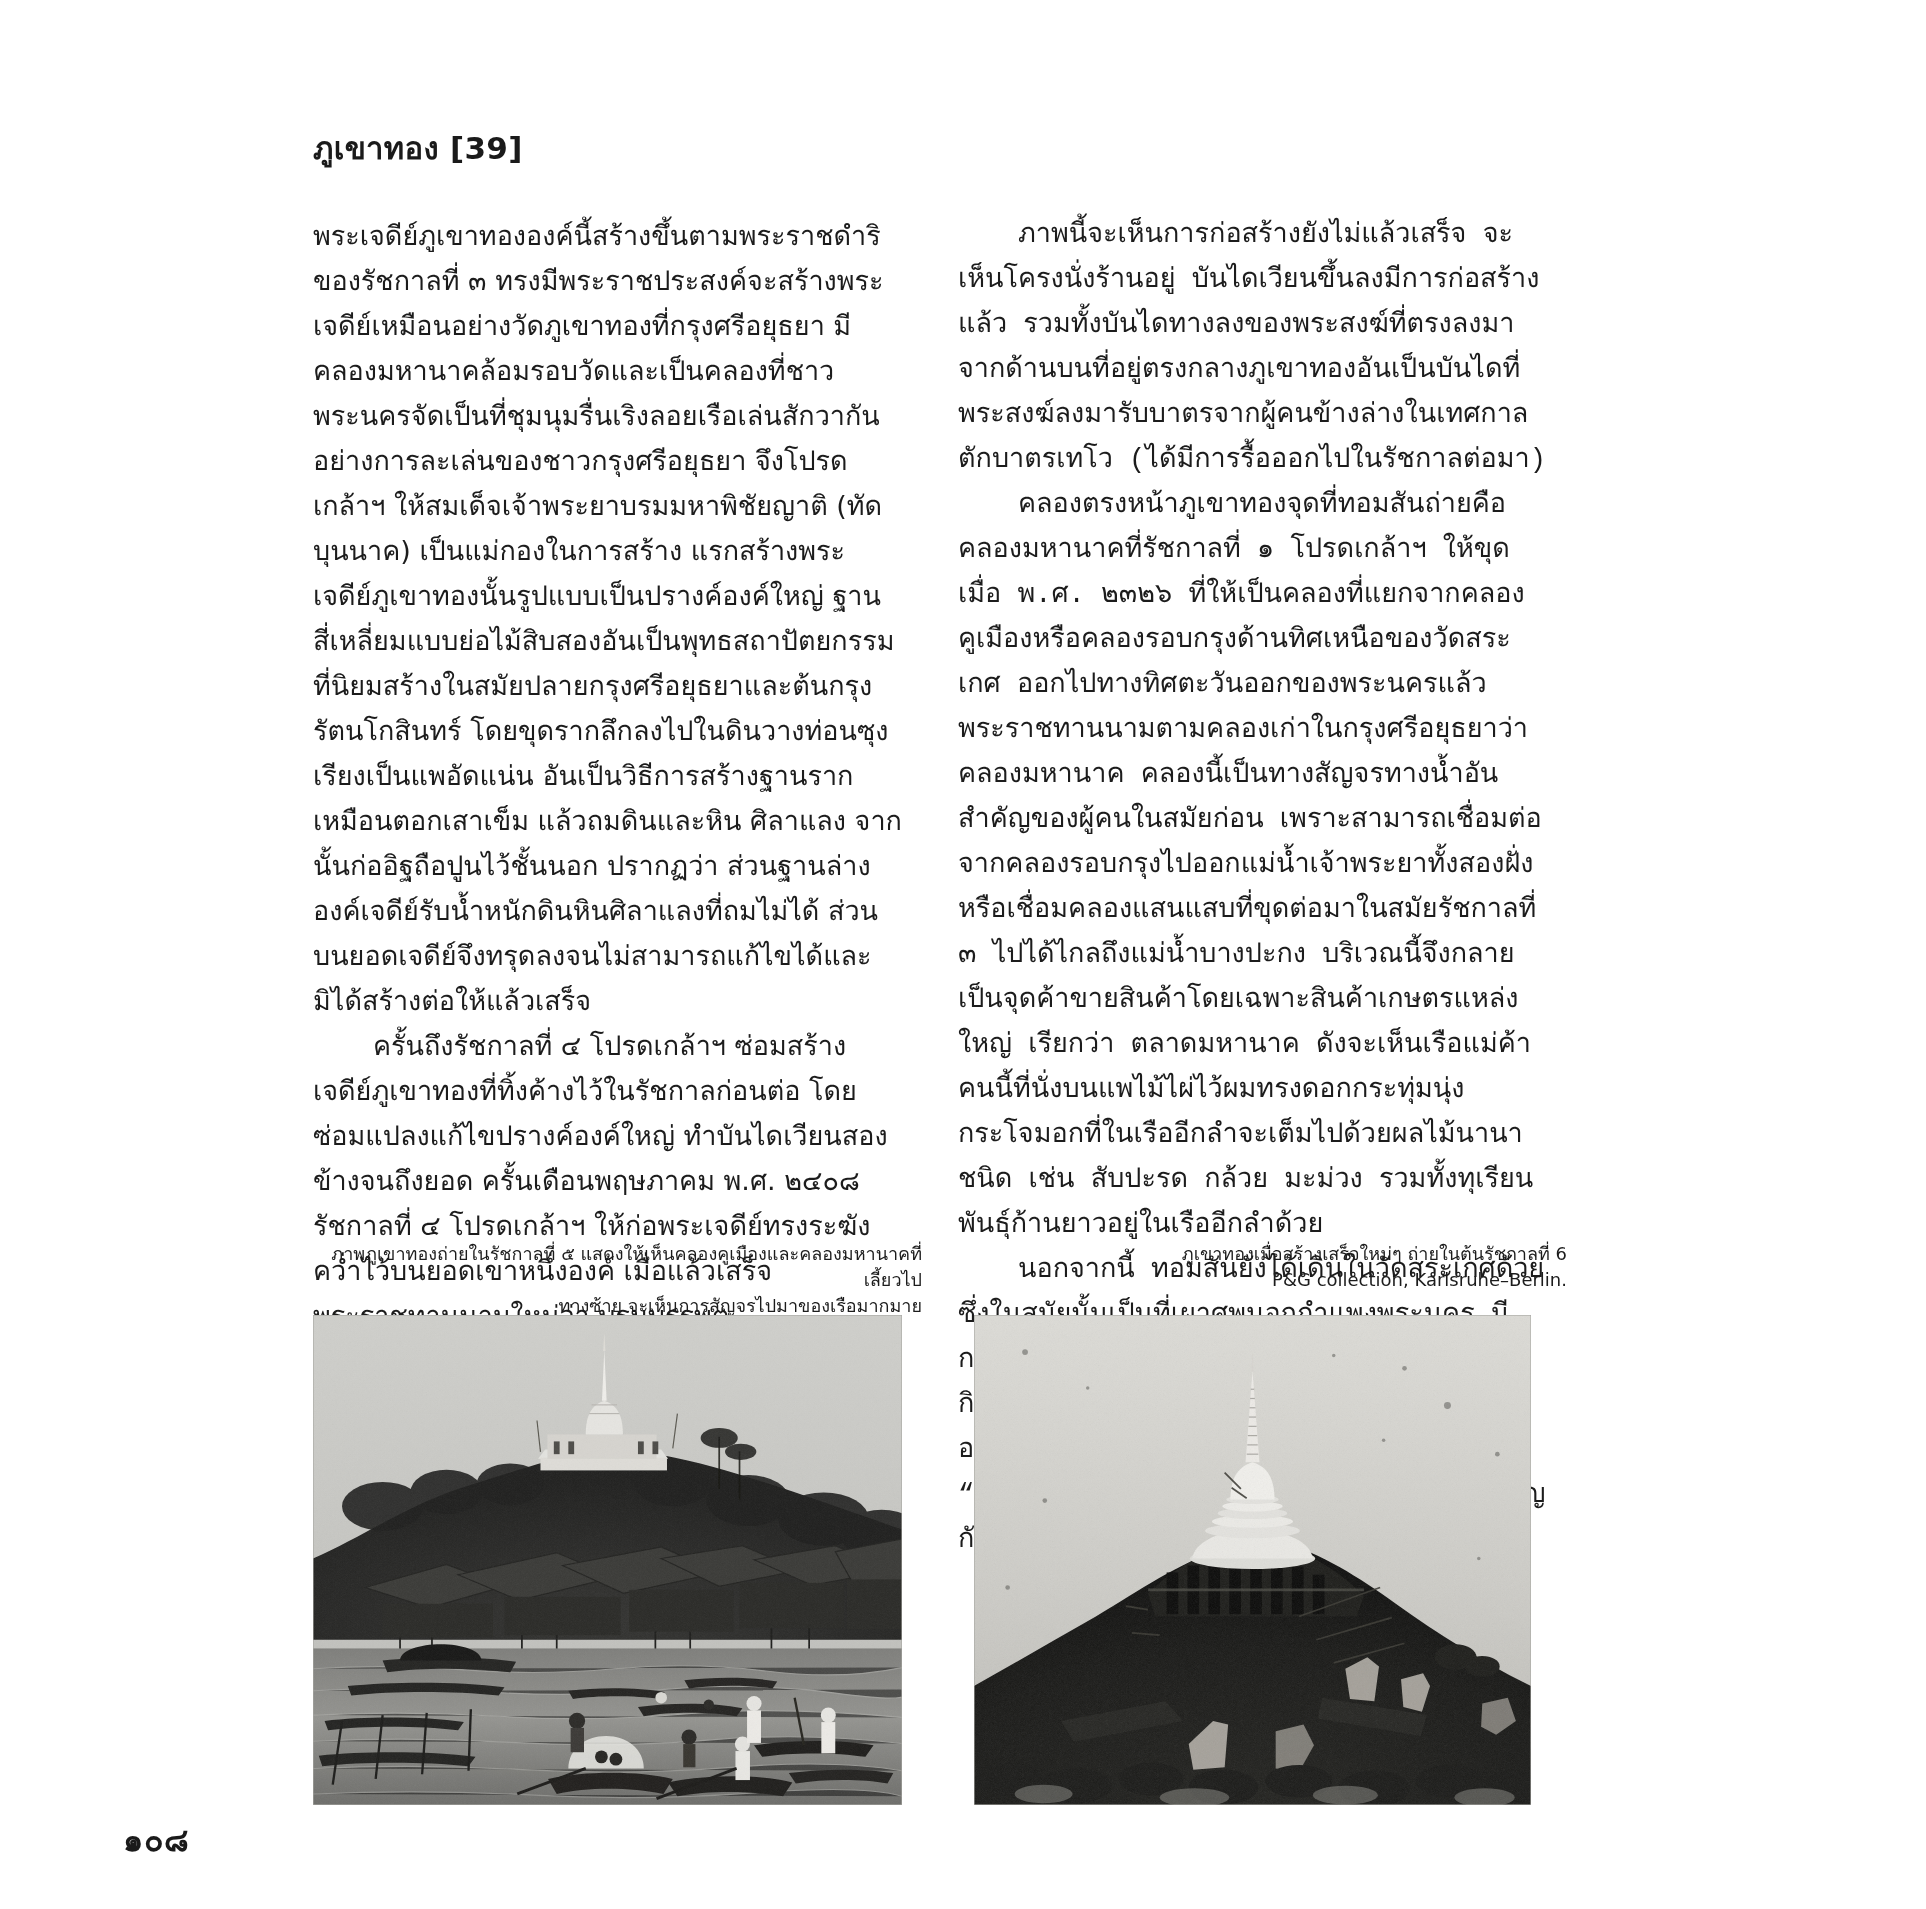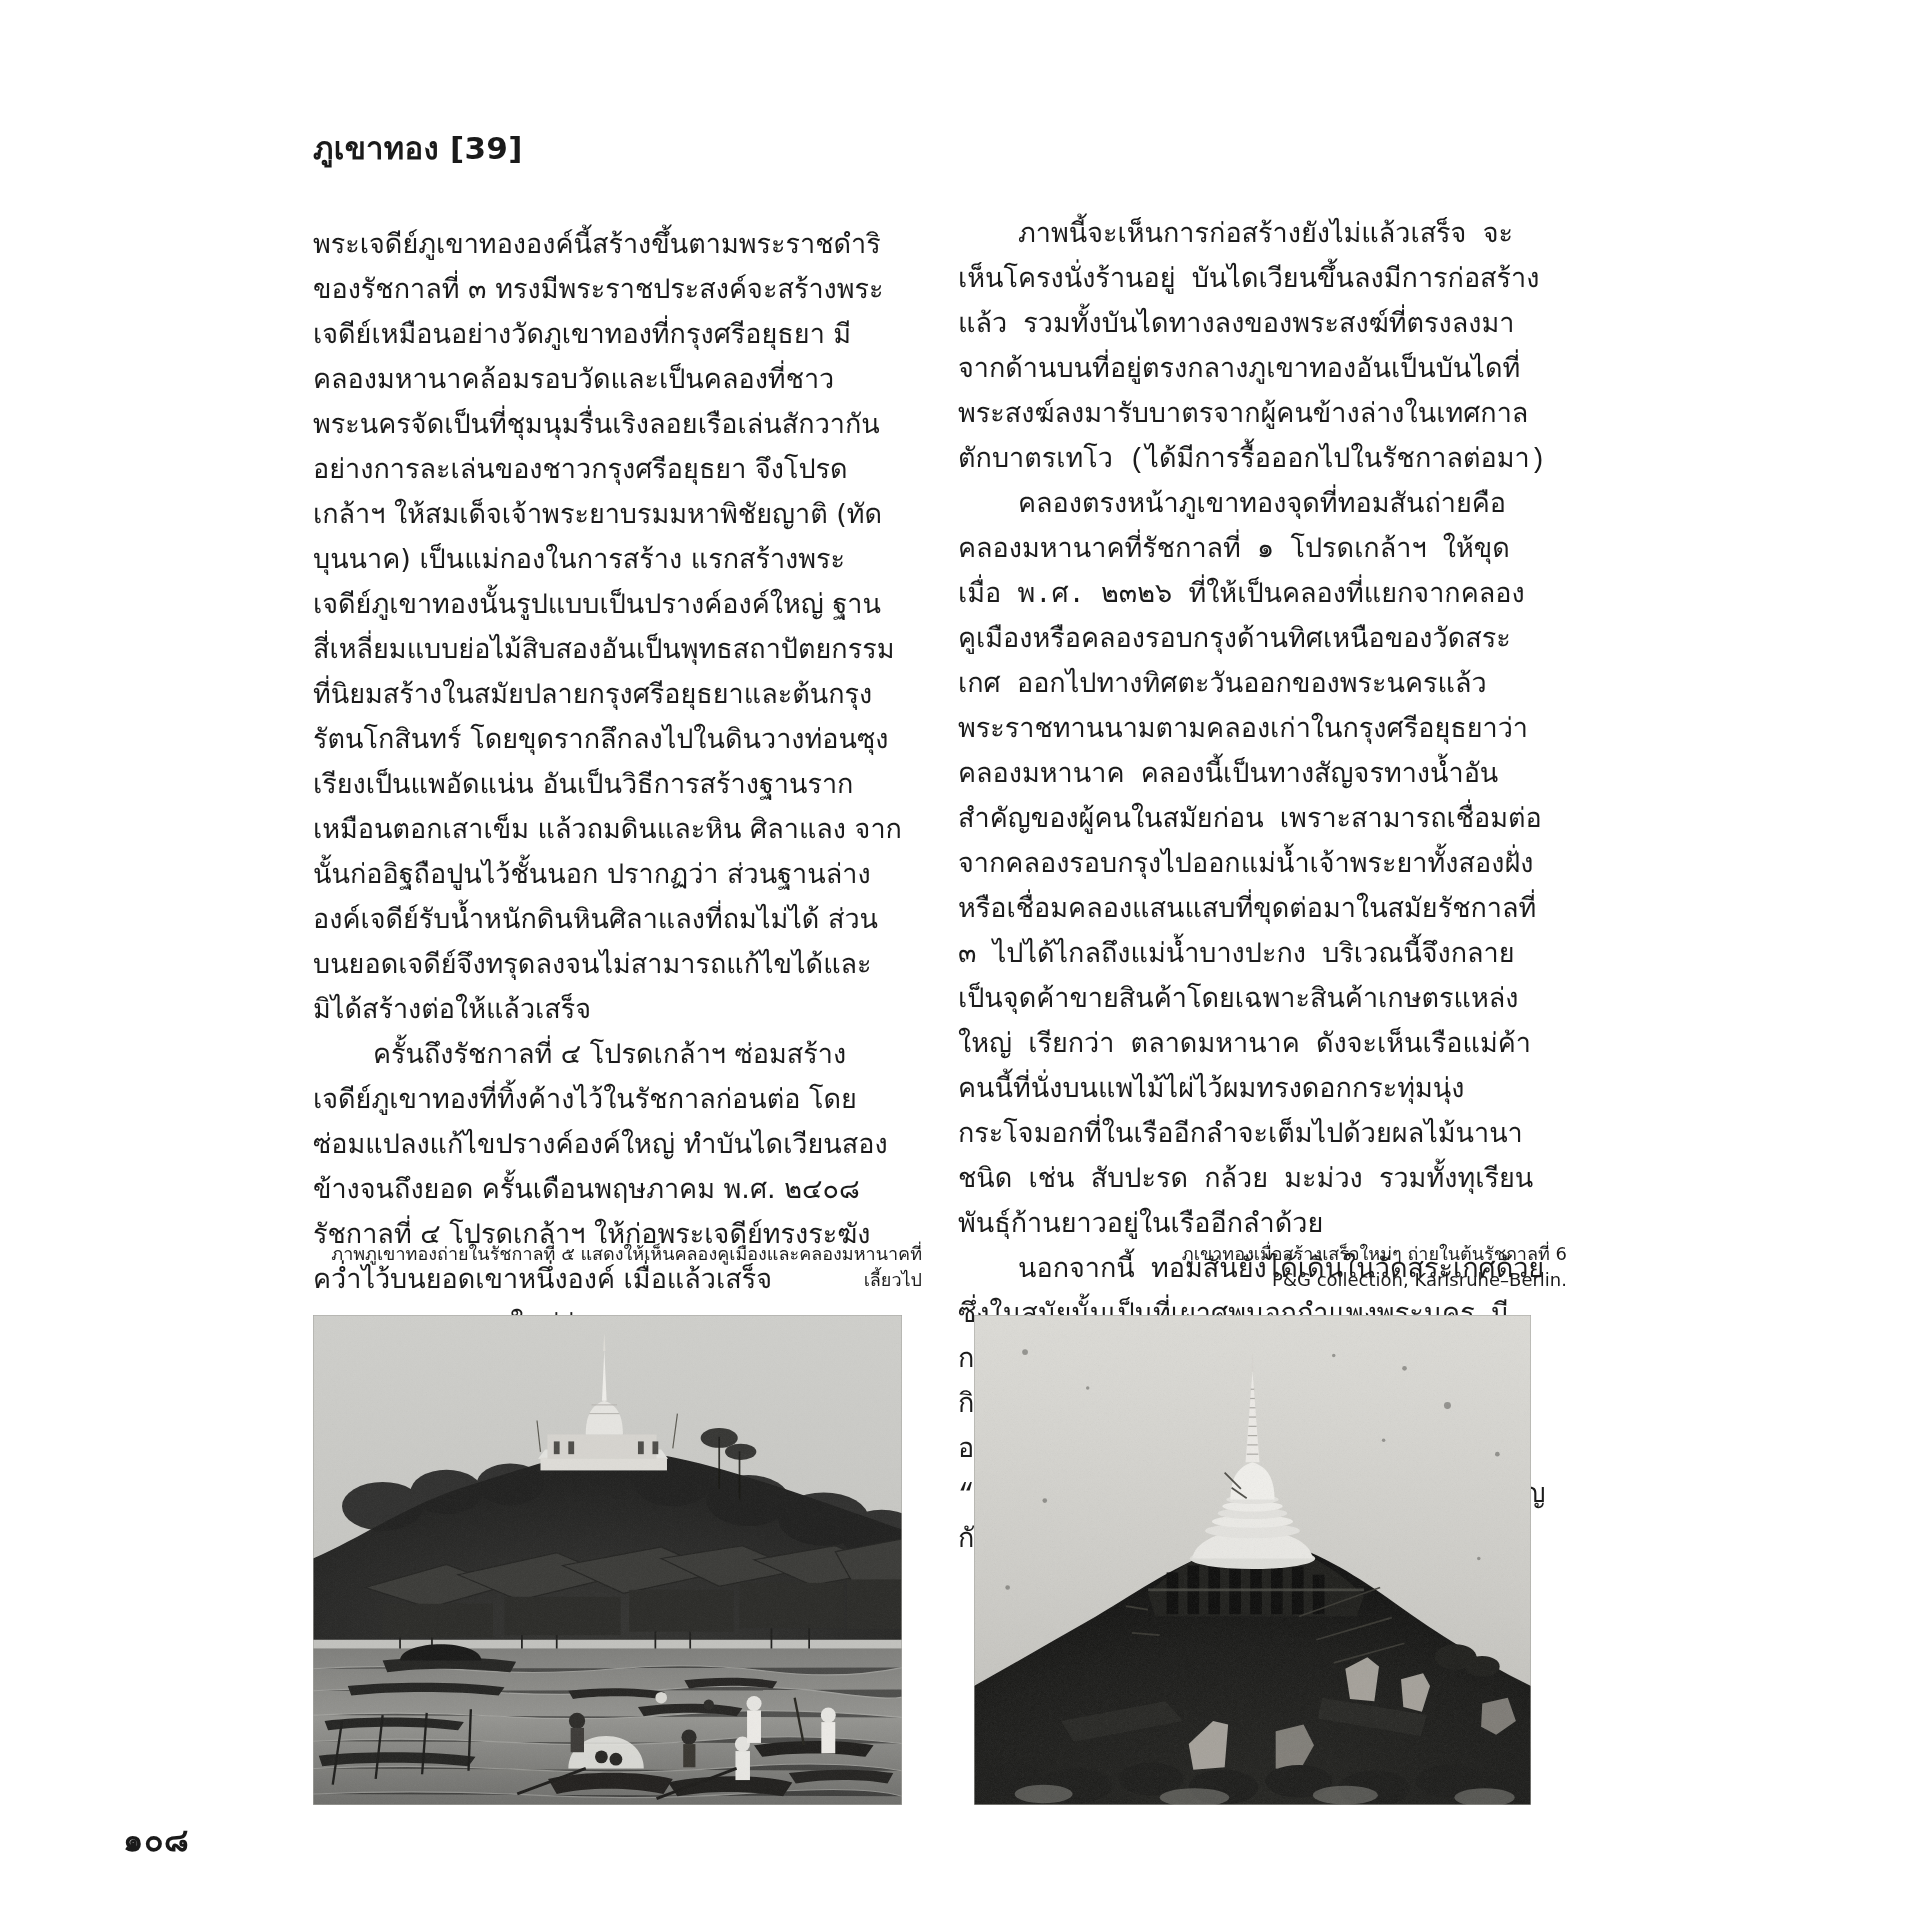--- a/index.html
+++ b/index.html
@@ -32,21 +32,21 @@
   
   .col {
     position: absolute;
     top: 213px;
     width: 589px;
     font-size: 27px;
     line-height: 45px;
     color: #1c1c1c;
     text-align: left;
   }
-  .col-left  { left: 313px; margin-top: 8px; }
+  .col-left  { left: 313px; }
   .col-right { left: 958px; font-family: Liberation Mono, monospace; }
 
   .col p {
     margin: 0;
   }
   .col p.indent { text-indent: 60px; }
 
   
   .caption {
     position: absolute;
@@ -105,20 +105,21 @@
   </div>
 
   <div class="col col-right">
     <p class="indent">ภาพนี้จะเห็นการก่อสร้างยังไม่แล้วเสร็จ จะเห็นโครงนั่งร้านอยู่ บันไดเวียนขึ้นลงมีการก่อสร้างแล้ว รวมทั้งบันไดทางลงของพระสงฆ์ที่ตรงลงมาจากด้านบนที่อยู่ตรงกลางภูเขาทองอันเป็นบันไดที่พระสงฆ์ลงมารับบาตรจากผู้คนข้างล่างในเทศกาลตักบาตรเทโว (ได้มีการรื้อออกไปในรัชกาลต่อมา)</p>
     <p class="indent">คลองตรงหน้าภูเขาทองจุดที่ทอมสันถ่ายคือ คลองมหานาคที่รัชกาลที่ ๑ โปรดเกล้าฯ ให้ขุดเมื่อ พ.ศ. ๒๓๒๖ ที่ให้เป็นคลองที่แยกจากคลองคูเมืองหรือคลองรอบกรุงด้านทิศเหนือของวัดสระเกศ ออกไปทางทิศตะวันออกของพระนครแล้วพระราชทานนามตามคลองเก่าในกรุงศรีอยุธยาว่า คลองมหานาค คลองนี้เป็นทางสัญจรทางน้ำอันสำคัญของผู้คนในสมัยก่อน เพราะสามารถเชื่อมต่อจากคลองรอบกรุงไปออกแม่น้ำเจ้าพระยาทั้งสองฝั่ง หรือเชื่อมคลองแสนแสบที่ขุดต่อมาในสมัยรัชกาลที่ ๓ ไปได้ไกลถึงแม่น้ำบางปะกง บริเวณนี้จึงกลายเป็นจุดค้าขายสินค้าโดยเฉพาะสินค้าเกษตรแหล่งใหญ่ เรียกว่า ตลาดมหานาค ดังจะเห็นเรือแม่ค้าคนนี้ที่นั่งบนแพไม้ไผ่ไว้ผมทรงดอกกระทุ่มนุ่งกระโจมอกที่ในเรืออีกลำจะเต็มไปด้วยผลไม้นานาชนิด เช่น สับปะรด กล้วย มะม่วง รวมทั้งทุเรียนพันธุ์ก้านยาวอยู่ในเรืออีกลำด้วย</p>
     <p class="indent">นอกจากนี้ ทอมสันยังได้เดินในวัดสระเกศด้วย ซึ่งในสมัยนั้นเป็นที่เผาศพนอกกำแพงพระนคร มีการส่งศพมาที่นี่มากที่สุด ทำให้ฝูงแร้งแห่ไปลงทิ้งกินซากศพที่ลานวัด แม้จะมีคนถือไม้คอยไล่ ก็ไม่อาจกันฝูงแร้งที่จ้องเข้ามารุมทึ้งซากศพอย่างหิว “แร้งวัดสระเกศ” จึงน่าสยดสยอง เป็นที่กล่าวขวัญกัน</p>
   </div>
 
   <div class="caption caption-left">
     <span>ภาพภูเขาทองถ่ายในรัชกาลที่ ๕ แสดงให้เห็นคลองคูเมืองและคลองมหานาคที่เลี้ยวไป</span>
+    <span class="line2">ทางซ้าย จะเห็นการสัญจรไปมาของเรือมากมาย</span>
   </div>
 
   <div class="caption caption-right">
     <span>ภูเขาทองเมื่อสร้างเสร็จใหม่ๆ ถ่ายในต้นรัชกาลที่ 6</span>
     <span class="line2">P&amp;G collection, Karlsruhe–Berlin.</span>
   </div>
 
   <div class="photo photo-left">
     <svg viewBox="0 0 1015 845" preserveAspectRatio="none">
       <defs>

